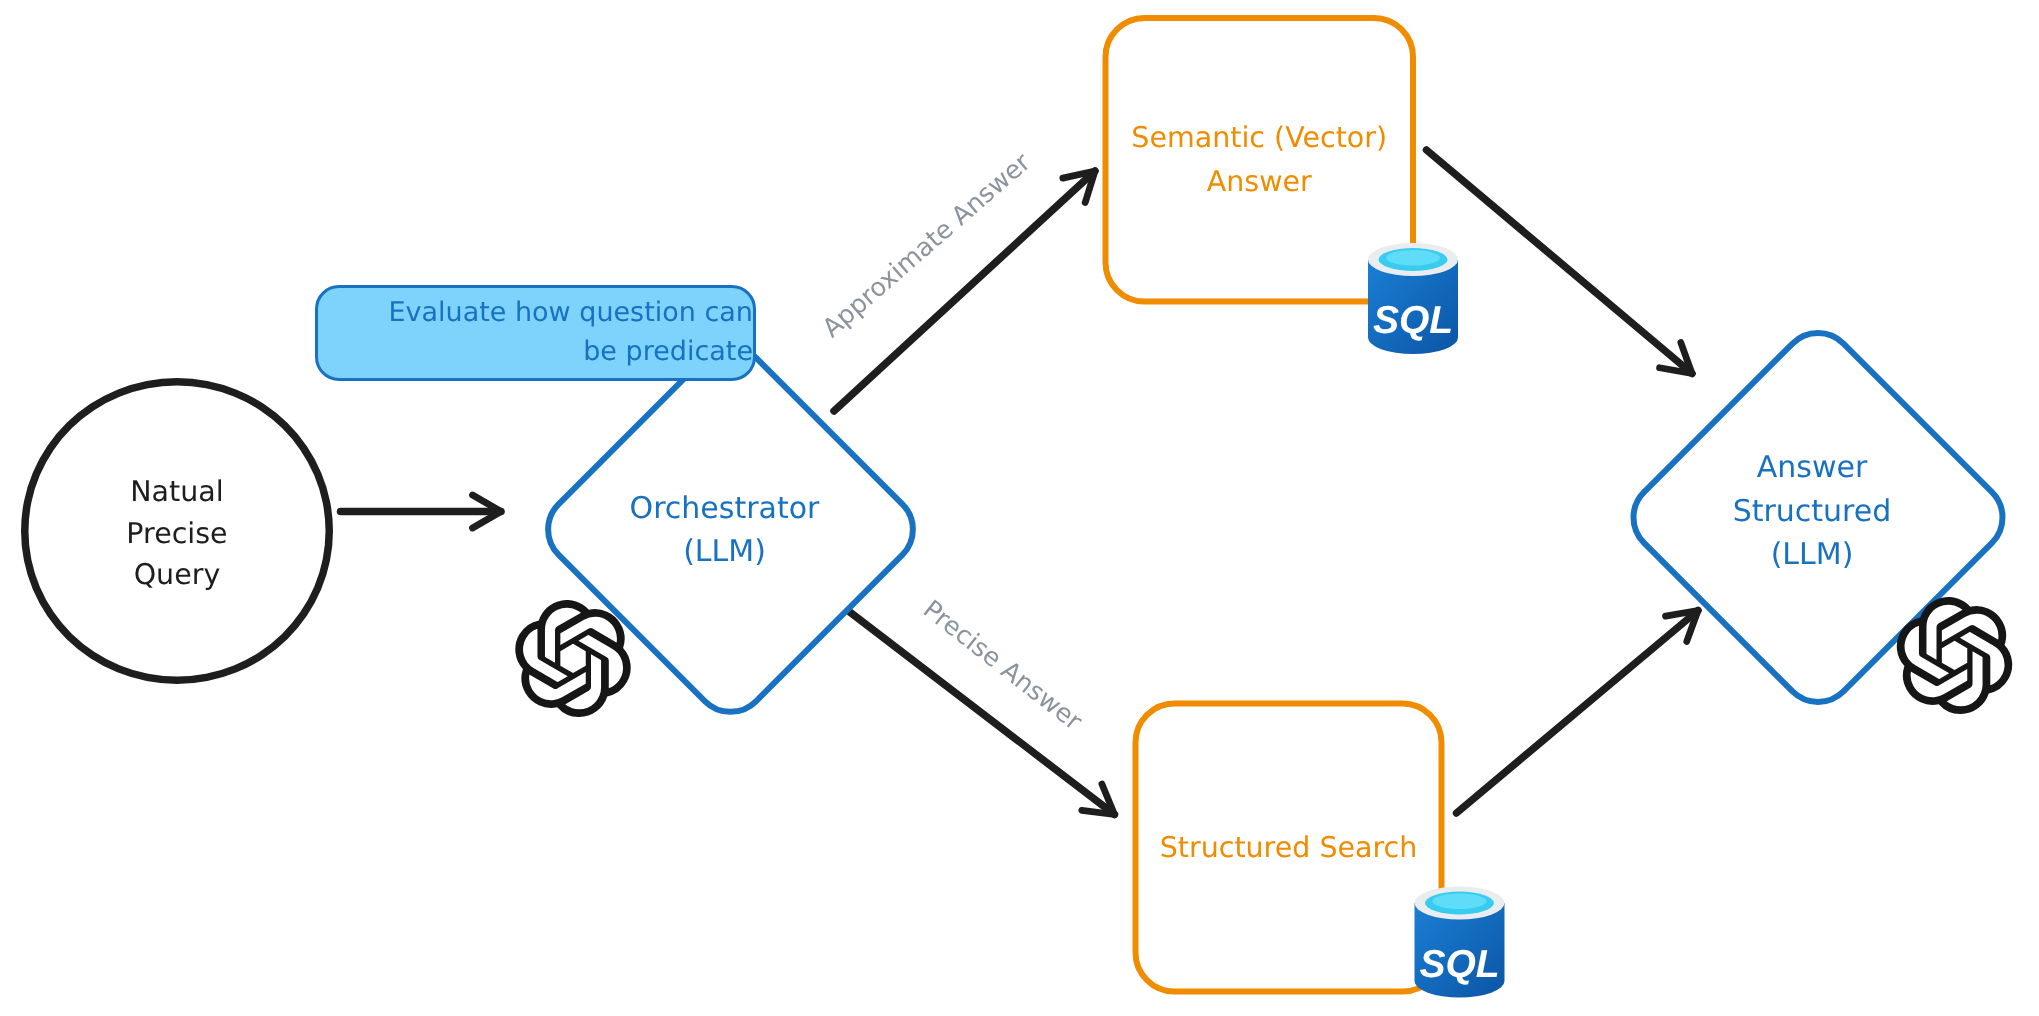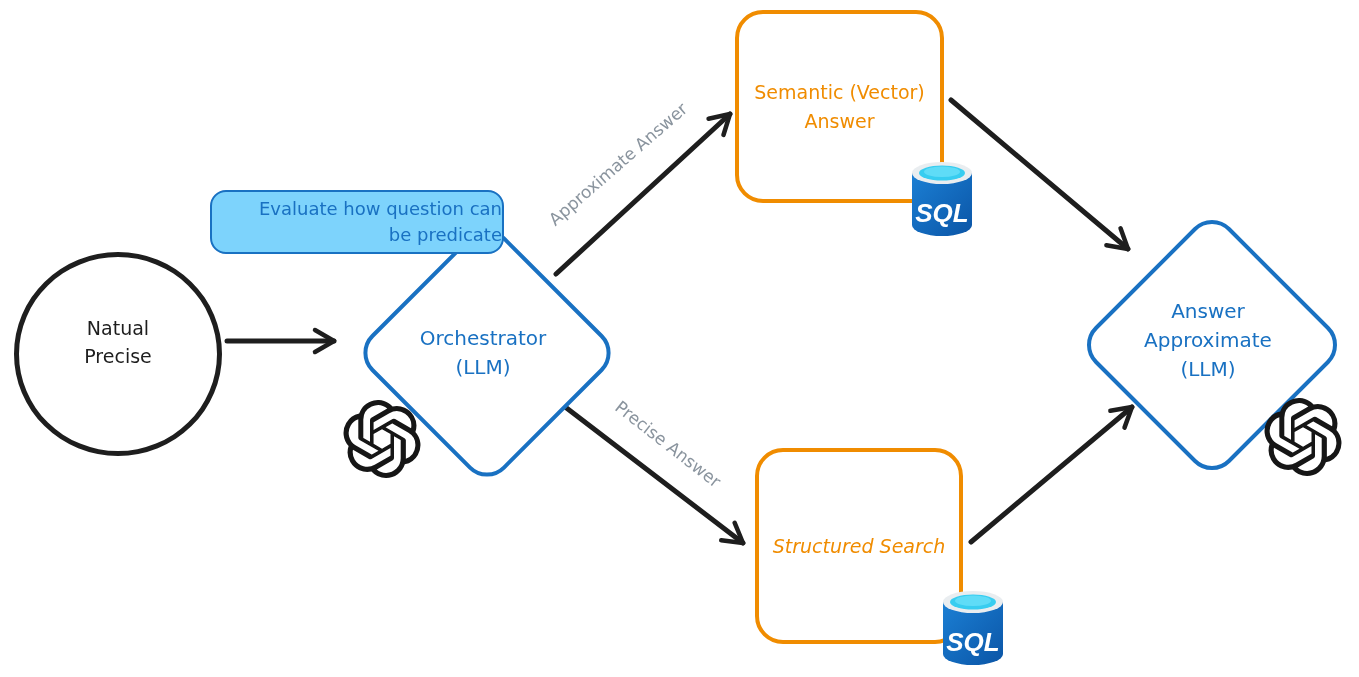--- a/index.html
+++ b/index.html
@@ -66,46 +66,47 @@
       <line x1="951" y1="100" x2="1128" y2="249" marker-end="url(#ah)"></line>
       <line x1="560" y1="403" x2="743" y2="543" marker-end="url(#ah)"></line>
       <line x1="971" y1="542" x2="1132" y2="407" marker-end="url(#ah)"></line>
     </g>
   </svg>
 
   <div class="circle" style="left:14px;top:252px;width:198px;height:194px;"></div>
   <div class="node-text black-text" style="left:26px;top:315px;width:184px;">
     <div>Natual</div>
     <div>Precise</div>
+    <div>Query</div>
   </div>
 
   <div class="diamond" style="left:392px;top:258px;width:182px;height:182px;"></div>
   <div class="node-text blue-text" style="left:383px;top:324px;width:200px;">
     <div>Orchestrator</div>
     <div>(LLM)</div>
   </div>
 
   <div class="callout" style="left:210px;top:190px;width:290px;height:60px;">
     <div>Evaluate how question can</div>
     <div>be predicate</div>
   </div>
 
   <div class="obox" style="left:735px;top:10px;width:201px;height:185px;justify-content:center;">
     <div>Semantic (Vector)</div>
     <div>Answer</div>
   </div>
 
-  <div class="obox" style="left:755px;top:448px;width:200px;height:188px;font-style:italic;">
+  <div class="obox" style="left:755px;top:467px;width:200px;height:188px;">
     <div>Structured Search</div>
   </div>
 
   <div class="diamond" style="left:1116px;top:249px;width:184px;height:184px;"></div>
   <div class="node-text blue-text" style="left:1108px;top:297px;width:200px;">
     <div>Answer</div>
-    <div>Approximate</div>
+    <div>Structured</div>
     <div>(LLM)</div>
   </div>
 
   <div class="edge-label" style="left:618px;top:164px;--rot:-41deg;">Approximate Answer</div>
   <div class="edge-label" style="left:668px;top:444px;--rot:38deg;">Precise Answer</div>
 
   <div class="badge" style="left:343px;top:400px;width:78px;height:78px;">
     <svg width="78" height="78" viewBox="0 0 24 24">
       <path fill="#161616" d="M22.2819 9.8211a5.9847 5.9847 0 0 0-.5157-4.9108 6.0462 6.0462 0 0 0-6.5098-2.9A6.0651 6.0651 0 0 0 4.9807 4.1818a5.9847 5.9847 0 0 0-3.9977 2.9 6.0462 6.0462 0 0 0 .7427 7.0966 5.98 5.98 0 0 0 .511 4.9107 6.051 6.051 0 0 0 6.5146 2.9001A5.9847 5.9847 0 0 0 13.2599 24a6.0557 6.0557 0 0 0 5.7718-4.2058 5.9894 5.9894 0 0 0 3.9977-2.9001 6.0557 6.0557 0 0 0-.7475-7.073zm-9.022 12.6081a4.4755 4.4755 0 0 1-2.8764-1.0408l.1419-.0804 4.7783-2.7582a.7948.7948 0 0 0 .3927-.6813v-6.7369l2.02 1.1686a.071.071 0 0 1 .038.052v5.5826a4.504 4.504 0 0 1-4.4945 4.4944zm-9.6607-4.1254a4.4708 4.4708 0 0 1-.5346-3.0137l.142.0852 4.783 2.7582a.7712.7712 0 0 0 .7806 0l5.8428-3.3685v2.3324a.0804.0804 0 0 1-.0332.0615L9.74 19.9502a4.4992 4.4992 0 0 1-6.1408-1.6464zM2.3408 7.8956a4.485 4.485 0 0 1 2.3655-1.9728V11.6a.7664.7664 0 0 0 .3879.6765l5.8144 3.3543-2.0201 1.1685a.0757.0757 0 0 1-.071 0l-4.8303-2.7865A4.504 4.504 0 0 1 2.3408 7.8956zm16.5963 3.8558L13.1038 8.364 15.1192 7.2a.0757.0757 0 0 1 .071 0l4.8303 2.7913a4.4944 4.4944 0 0 1-.6765 8.1042v-5.6772a.79.79 0 0 0-.407-.667zm2.0107-3.0231l-.142-.0852-4.7735-2.7818a.7759.7759 0 0 0-.7854 0L9.409 9.2297V6.8974a.0662.0662 0 0 1 .0284-.0615l4.8303-2.7866a4.4992 4.4992 0 0 1 6.6802 4.66zM8.3065 12.863l-2.02-1.1638a.0804.0804 0 0 1-.038-.0567V6.0742a4.4992 4.4992 0 0 1 7.3757-3.4537l-.142.0805L8.704 5.459a.7948.7948 0 0 0-.3927.6813zm1.0976-2.3654l2.602-1.4998 2.6069 1.4998v2.9994l-2.5974 1.4997-2.6067-1.4997z"></path>
     </svg>

